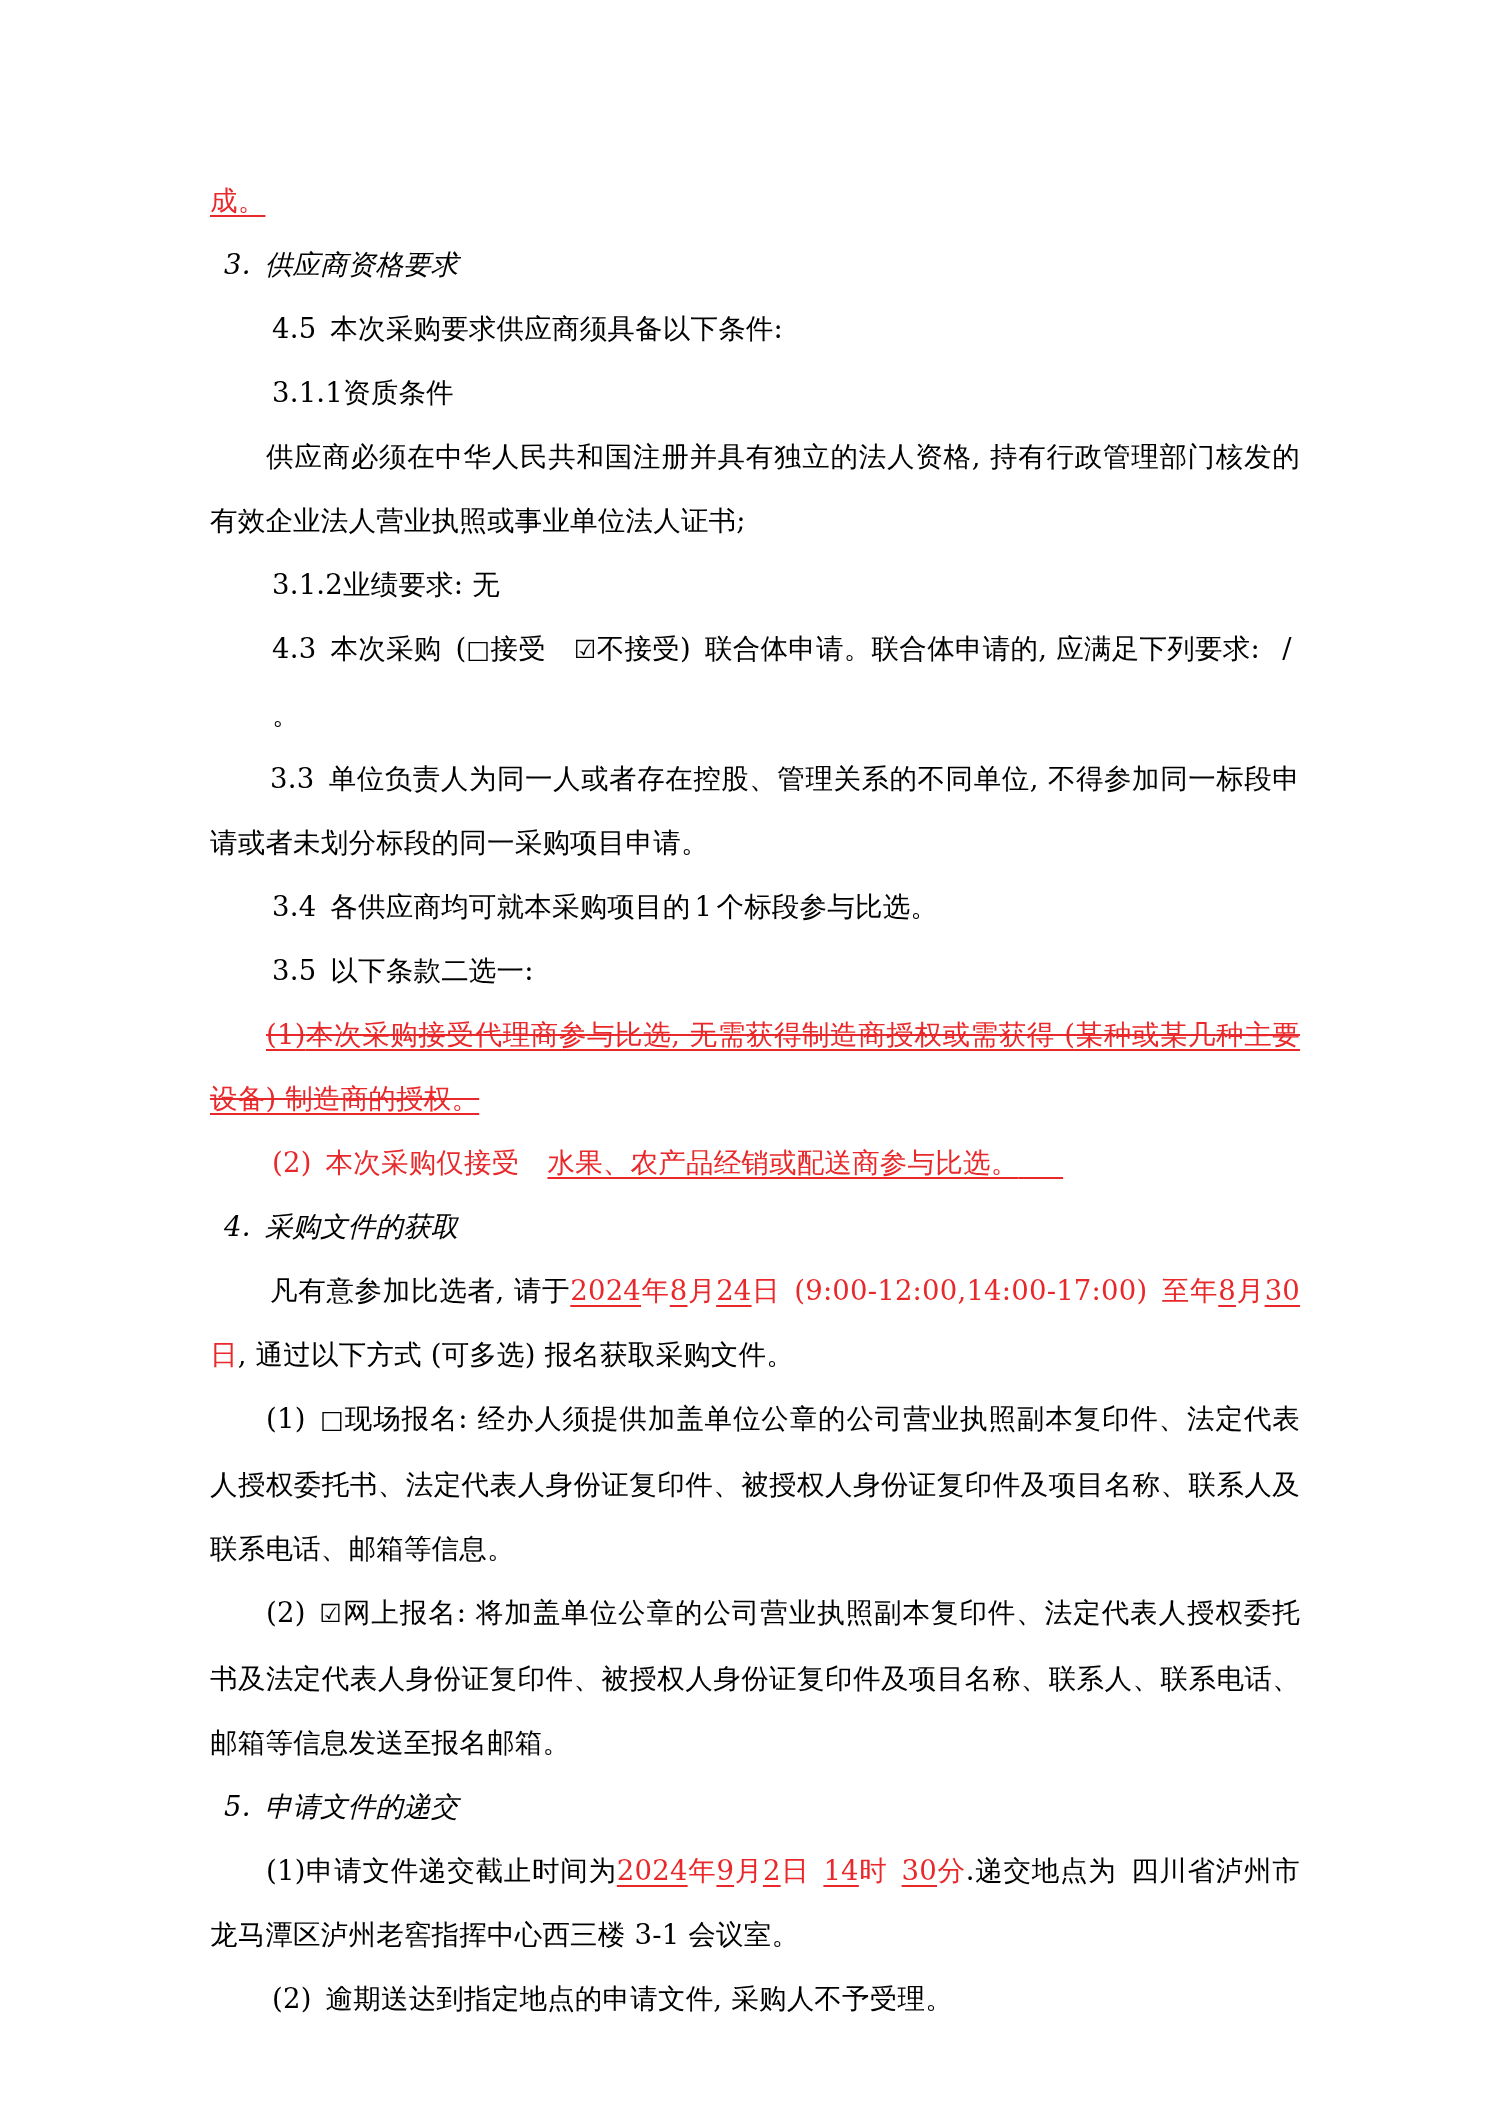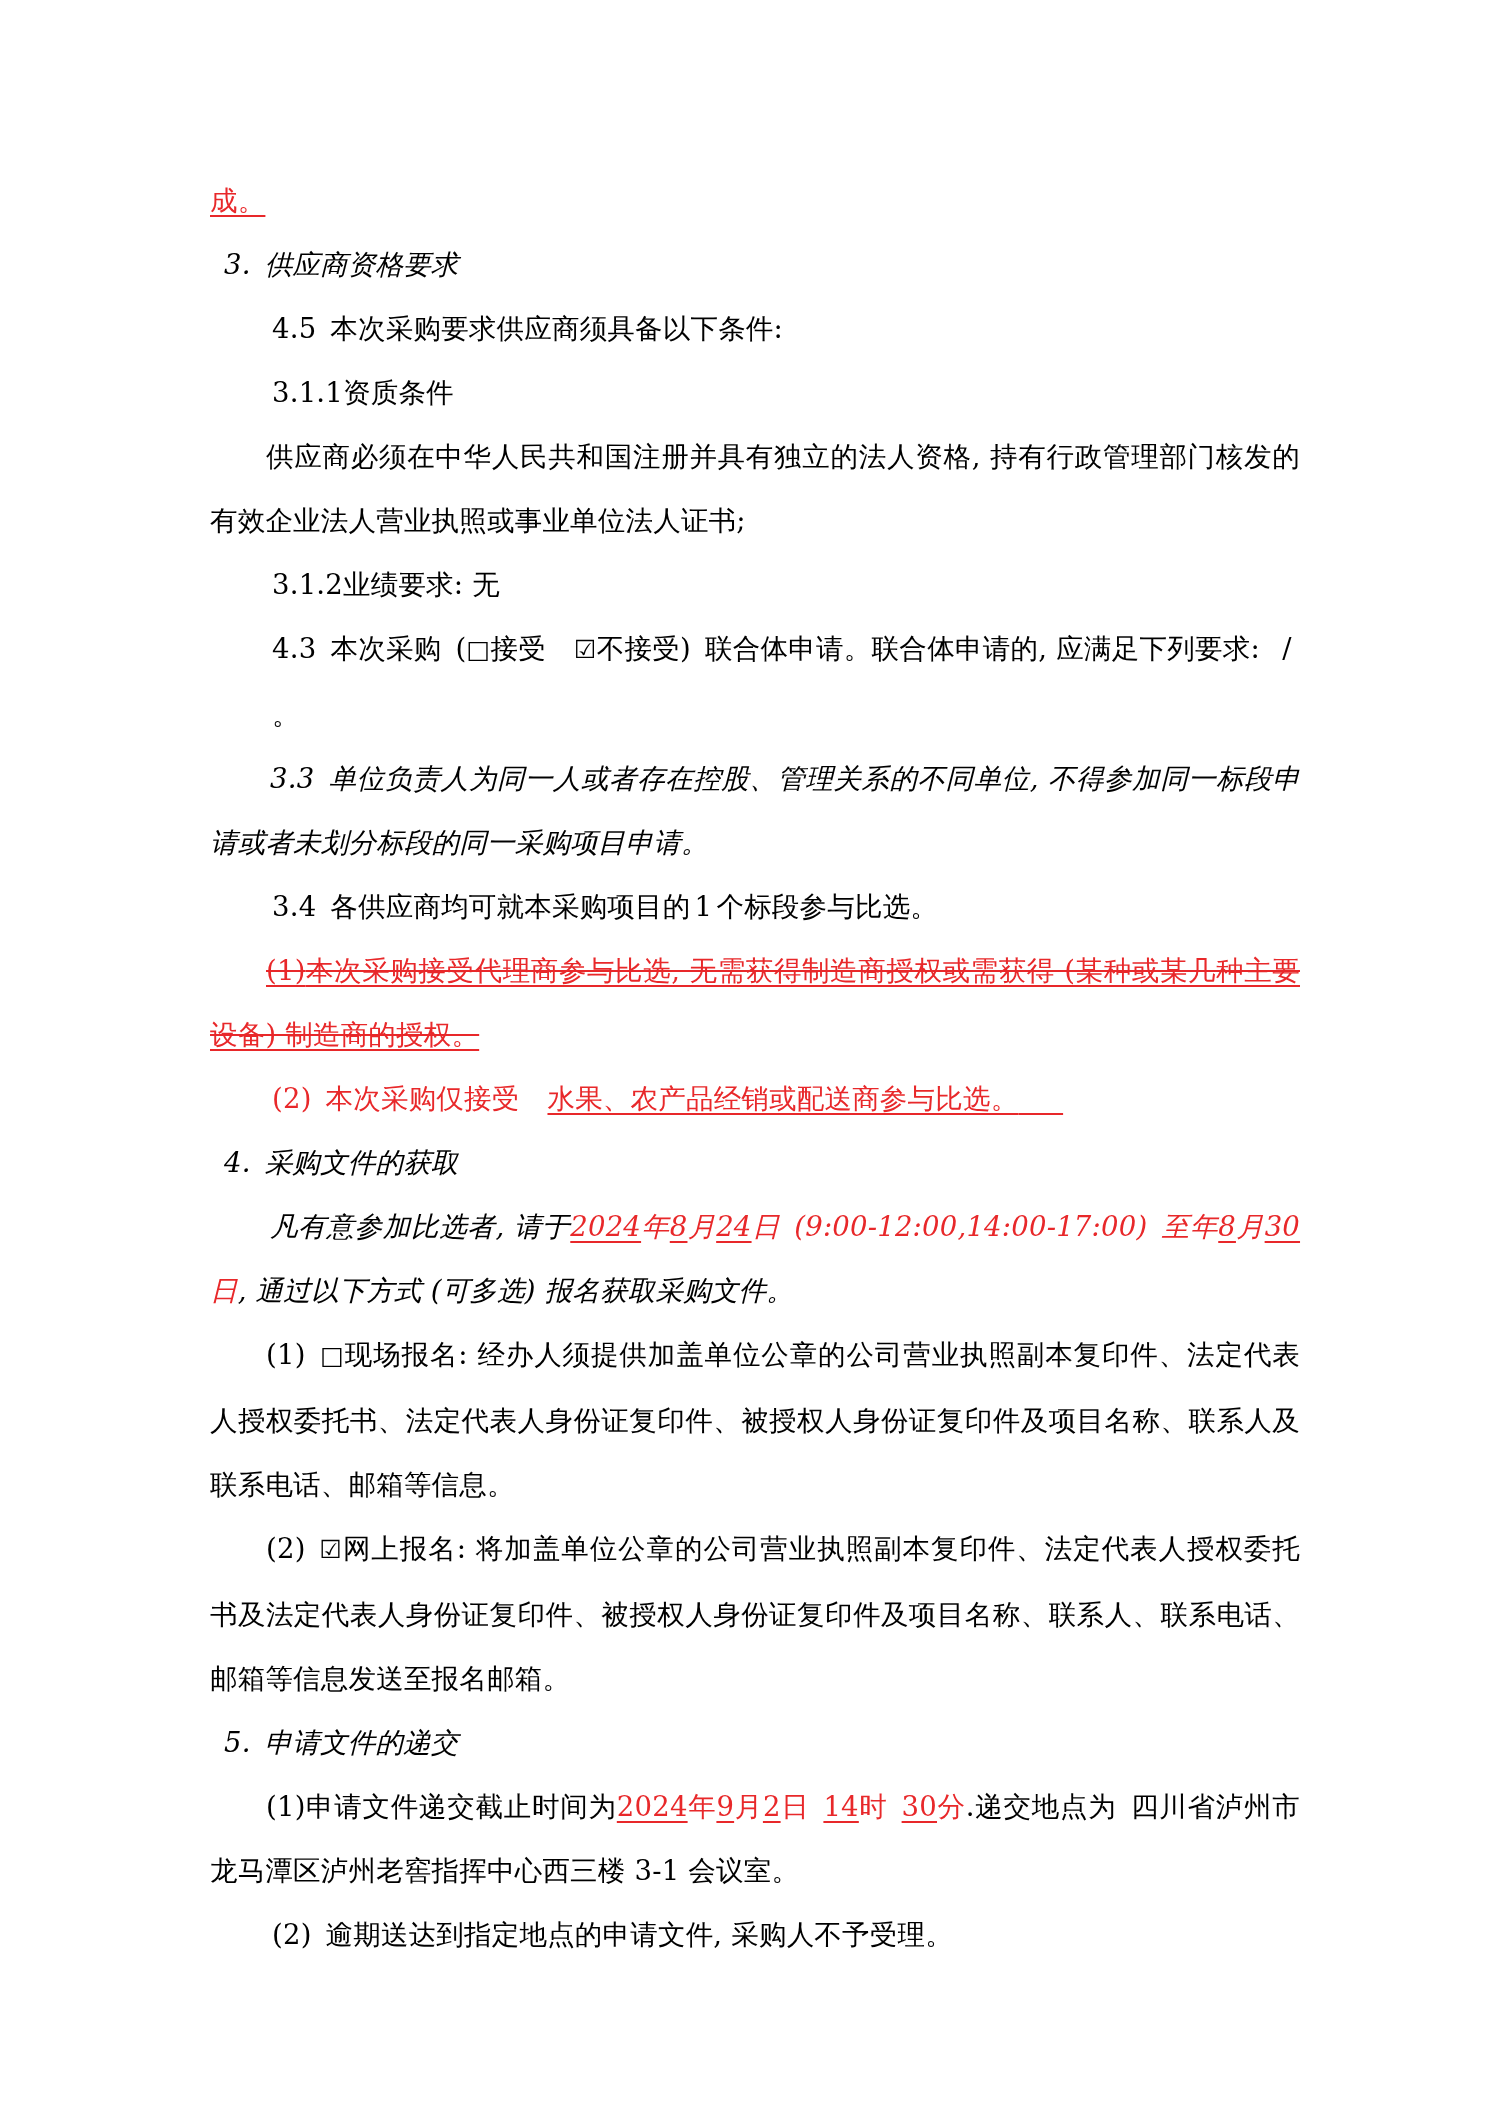--- a/index.html
+++ b/index.html
@@ -69,21 +69,21 @@
     font-family: "DejaVu Serif", "Liberation Serif", serif;
   }
   .sp { display: inline-block; width: 14px; }
   .sp-l { display: inline-block; width: 28px; }
   .blank-sm {
     display: inline-block;
     min-width: 26px;
     text-align: center;
   }
   .t-indent-2 { text-indent: 56px; }
-  .t-indent-3 { text-indent: 60px; font-style: italic; }
+  .t-indent-3 { text-indent: 60px; }
 </style>
 </head>
 <body>
 
 <div class="page">
   <div class="doc-body">
 
     <p class="para">
       <span class="red ured">成。</span>
     </p>
@@ -113,20 +113,23 @@
     </p>
 
     <p class="para flow t-indent-3">
       <span class="nums">3.3</span><span class="sp"></span><span>单位负责人为同一人或者存在控股、管理关系的不同单位, 不得参加同一标段申请或者未划分标段的同一采购项目申请。</span>
     </p>
 
     <p class="para lvl2">
       <span class="nums">3.4</span><span class="sp"></span><span>各供应商均可就本采购项目的</span><span class="u blank-sm nums">1</span><span>个标段参与比选。</span>
     </p>
 
+    <p class="para lvl2">
+      <span class="nums">3.5</span><span class="sp"></span><span>以下条款二选一:</span>
+    </p>
 
     <p class="para flow t-indent-2">
       <span class="red strike-u">(1)</span><span class="red strike-u">本次采购接受代理商参与比选, 无需获得制造商授权或需获得 (某种或某几种主要设备) 制造商的授权。</span>
     </p>
 
     <p class="para lvl2">
       <span class="red">(2)</span><span class="sp"></span><span class="red">本次采购仅接受</span><span class="sp-l"></span><span class="red ured">水果、农产品经销或配送商参与比选。</span><span class="red ured">&nbsp;&nbsp;&nbsp;&nbsp;&nbsp;</span>
     </p>
 
     <p class="para lvl1">

